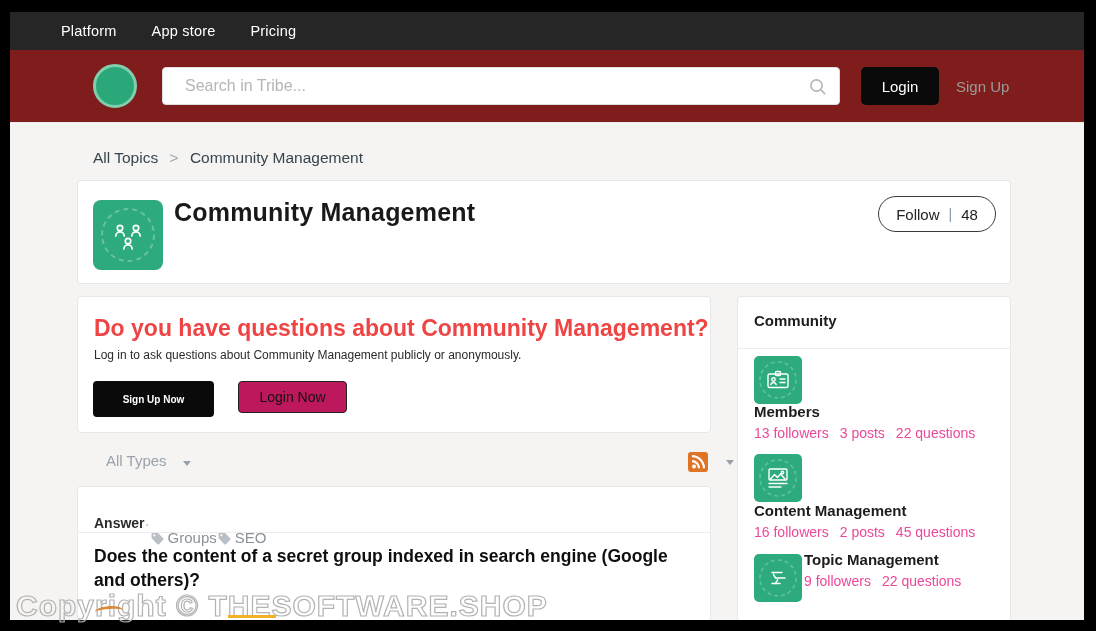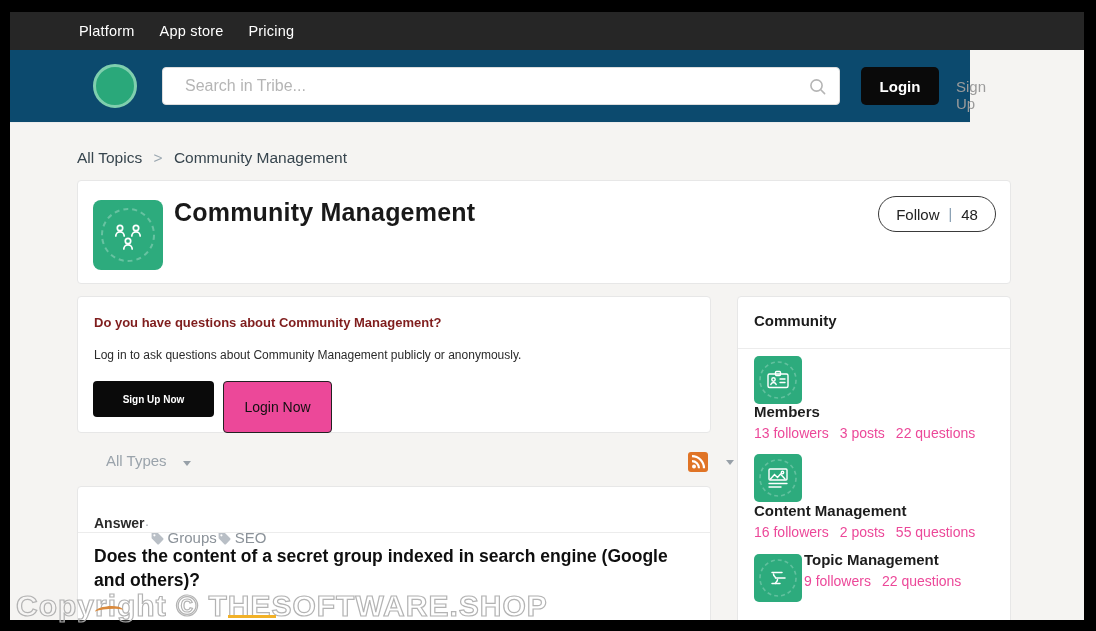--- a/index.html
+++ b/index.html
@@ -9,85 +9,85 @@
     font-family:"Liberation Sans","DejaVu Sans",sans-serif;
     overflow:hidden;
   }
   .page {
     position:absolute; left:10px; top:12px; width:1074px; height:608px;
     background:#f5f4f2; overflow:hidden;
   }
   
   .topnav {
     position:absolute; left:0; top:0; width:1074px; height:38px;
-    background:#262626; display:flex; align-items:center; gap:25px;
-    padding-left:69px;
+    background:#262626; display:flex; align-items:center; gap:35px;
+    padding-left:51px;
   }
   .topnav-item { color:#fff; font-size:14.5px; font-weight:500; letter-spacing:.2px; cursor:pointer; }
   
   .site-header {
-    position:absolute; left:0; top:38px; width:960px; height:73px;
-    background:#0c4a6e; border-bottom:1px solid #ececec;
+    position:absolute; left:0; top:38px; width:1074px; height:73px;
+    background:#7f1d1d; border-bottom:1px solid #ececec;
   }
   .logo {
     position:absolute; left:83px; top:14px; width:44px; height:44px;
     border-radius:50%; background:#2aa87a; border:3px solid #7fcfae;
   }
   .searchbox {
     position:absolute; left:152px; top:17px; width:678px; height:38px;
     background:#fff; border:1px solid #ddd; border-radius:4px;
   }
   .searchbox input {
     position:absolute; left:0; top:0; width:100%; height:100%;
     border:none; outline:none; background:transparent;
     padding:0 40px 0 22px; font-size:16px; color:#555;
     font-family:"Liberation Sans","DejaVu Sans",sans-serif;
   }
   .searchbox input::placeholder { color:#b5b5b5; }
   .search-icon { position:absolute; right:12px; top:10px; }
   .login-btn {
     position:absolute; left:851px; top:17px; width:78px; height:38px;
     background:#0a0a0a; color:#fff; border:none; border-radius:5px;
-    font-size:15px; font-weight:700; cursor:pointer;
+    font-size:15px; font-weight:400; cursor:pointer;
     font-family:"Liberation Sans","DejaVu Sans",sans-serif;
   }
   .signup-link { position:absolute; left:946px; top:28px; font-size:15px; color:#9b9b9b; cursor:pointer; }
   
-  .breadcrumb { position:absolute; left:67px; top:137px; font-size:15.5px; color:#37454e; }
+  .breadcrumb { position:absolute; left:83px; top:137px; font-size:15.5px; color:#37454e; }
   .breadcrumb .sep { color:#9aa7b0; margin:0 7px; }
   .breadcrumb a { color:#37454e; text-decoration:none; cursor:pointer; }
   
   .card { position:absolute; background:#fff; border:1px solid #e7e7e7; border-radius:4px; }
   .topic-card { left:67px; top:168px; width:934px; height:104px; }
   .topic-icon {
     position:absolute; left:15px; top:19px; width:70px; height:70px;
     border-radius:8px; background:#2dab7d;
   }
   .topic-title { position:absolute; left:96px; top:17px; font-size:25px; font-weight:700; color:#191919; letter-spacing:.2px; }
   .follow-btn {
     position:absolute; left:800px; top:15px; width:118px; height:36px;
     background:#fff; border:1.5px solid #3a3a3a; border-radius:18px;
     display:flex; align-items:center; justify-content:center; gap:9px;
     font-size:15px; color:#222; cursor:pointer;
     font-family:"Liberation Sans","DejaVu Sans",sans-serif;
   }
   .follow-btn .div { color:#7f98ad; font-size:14px; }
   
   .q-card { left:67px; top:284px; width:634px; height:137px; }
-  .q-title { position:absolute; left:16px; top:18px; font-size:13px; font-weight:700; color:#7f1d1d; }
+  .q-title { position:absolute; left:16px; top:18px; font-size:23px; font-weight:700; color:#ef4444; }
   .q-body  { position:absolute; left:16px; top:51px; font-size:12px; color:#2b2b2b; }
   .q-signup {
     position:absolute; left:15px; top:84px; width:121px; height:36px;
     background:#0a0a0a; color:#fff; border:none; border-radius:4px;
     font-size:10px; font-weight:700; cursor:pointer;
     font-family:"Liberation Sans","DejaVu Sans",sans-serif;
   }
   .q-login {
-    position:absolute; left:145px; top:84px; width:109px; height:52px;
-    background:#ec4899; color:#111; border:1px solid #222; border-radius:4px;
+    position:absolute; left:160px; top:84px; width:109px; height:32px;
+    background:#be185d; color:#111; border:1px solid #222; border-radius:4px;
     font-size:14px; cursor:pointer;
     font-family:"Liberation Sans","DejaVu Sans",sans-serif;
   }
   
   .filter-row { position:absolute; left:72px; top:440px; width:634px; height:22px;margin-left:24px; }
   .all-types { position:absolute; left:0; top:0; font-size:15px; color:#9aa3ab; cursor:pointer; }
   .caret { width:0; height:0; border-left:4.5px solid transparent; border-right:4.5px solid transparent; border-top:5px solid #97a0a8; display:inline-block; }
   .all-types .caret { margin-left:12px; }
   .rss-btn {
     position:absolute; left:582px; top:0px; width:20px; height:20px;
@@ -257,21 +257,21 @@
           <rect x="15" y="15" width="18" height="11" rx="1"></rect>
           <path d="M16.5 25 l4-4.5 3 3 3-3.5 4.5 5"></path>
           <circle cx="28.5" cy="18.5" r="1.2"></circle>
           <line x1="15" y1="29.5" x2="33" y2="29.5"></line>
           <line x1="15" y1="33" x2="27" y2="33"></line>
         </g>
       </svg>
     </div>
     <div class="sub-name" style="left:16px; top:205px;">Content Management</div>
     <div class="sub-stats" style="left:16px; top:227px;">
-      <span>16 followers</span><span>2 posts</span><span>55 questions</span>
+      <span>16 followers</span><span>2 posts</span><span>45 questions</span>
     </div>
 
     <div class="sub-icon" style="left:16px; top:257px;">
       <svg width="48" height="48" viewBox="0 0 48 48">
         <circle cx="24" cy="24" r="18" fill="none" stroke="rgba(255,255,255,0.25)" stroke-width="1.6" stroke-dasharray="4 3"></circle>
         <g stroke="#fff" stroke-width="1.5" fill="none" stroke-linecap="round">
           <line x1="18" y1="18.5" x2="28" y2="18.5"></line>
           <line x1="22" y1="24" x2="31" y2="24"></line>
           <line x1="18" y1="29.5" x2="26" y2="29.5"></line>
           <path d="M19.5 20 c0 2.5 2 2.5 2 4"></path>

